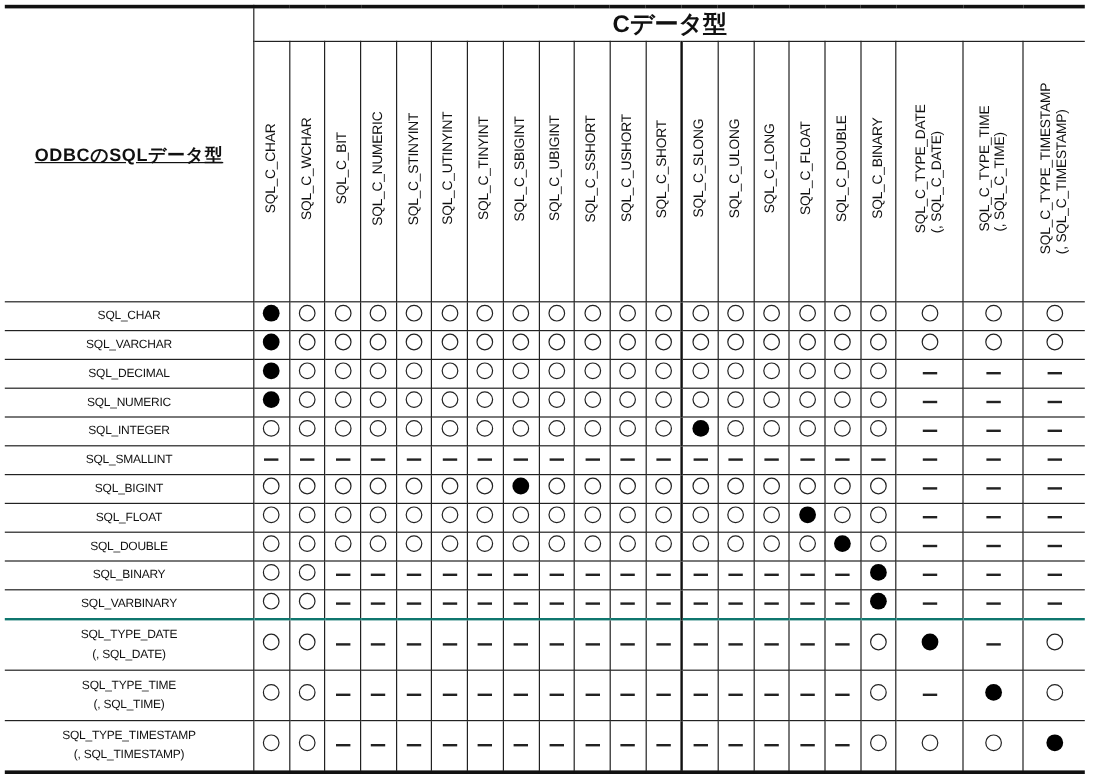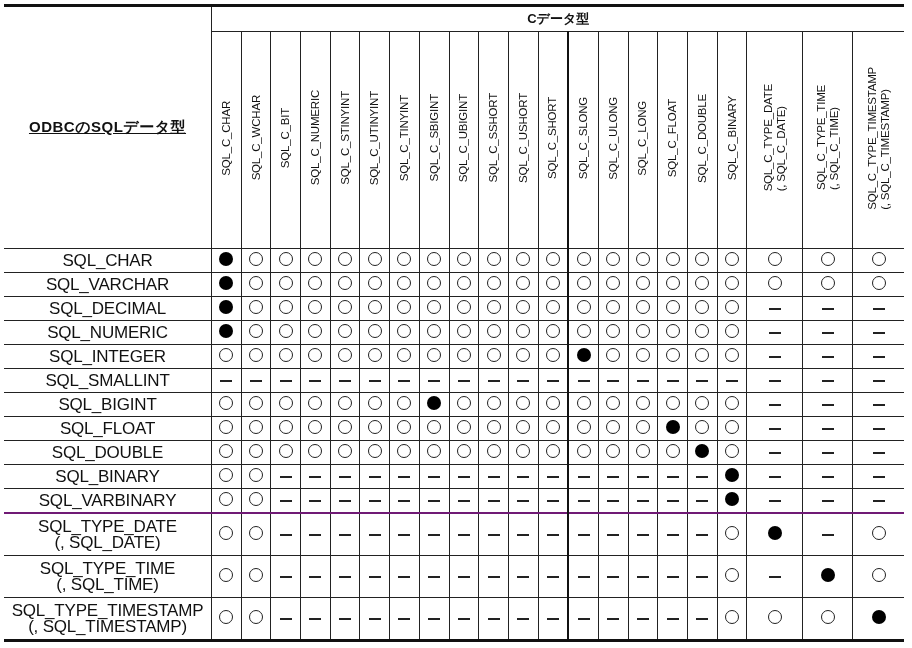--- a/index.html
+++ b/index.html
@@ -12,43 +12,43 @@
   }
   table.matrix td, table.matrix th {
     border: 1px solid #222; padding: 0; text-align: center; vertical-align: middle;
   }
   table.matrix tr > *:first-child { border-left: none; }
   table.matrix tr > *:last-child { border-right: none; }
   th.corner {
     width: 207px; font-weight: bold; font-size: 15px; text-align: left;
     padding-left: 10px; border-bottom: 1px solid #222; letter-spacing: 0.5px; text-decoration: underline;
   }
-  th.group { height: 24px; font-size: 13px; font-weight: bold; border-bottom: 2px solid #222; }
+  th.group { height: 24px; font-size: 20px; font-weight: bold; border-bottom: 2px solid #222; }
   th.vhead { height: 216px; vertical-align: bottom; padding-bottom: 4px; font-weight: normal; }
   th.vhead .vt {
     writing-mode: vertical-rl; transform: rotate(180deg);
     font-size: 11.5px; line-height: 13px; white-space: pre; display: inline-block; text-align: left;
     letter-spacing: -0.2px;
   }
   .narrow { width: 28.7px; }
   .wdate { width: 55px; }
   .wtime { width: 49px; }
   .wts { width: 51px; }
   .thick-left { border-left: 2px solid #111 !important; }
   td.rowlabel {
-    text-align: left; padding-left: 4px; font-size: 17px; line-height: 16px; white-space: pre;
+    text-align: left; padding-left: 4px; font-size: 10px; line-height: 16px; white-space: pre;
     letter-spacing: -0.2px;
   }
   tr.r1 td { height: 23px; }
   tr.r2 td { height: 41px; }
   .mark { display: inline-block; }
   .m-full { width: 14px; height: 14px; border-radius: 50%; background: #000; }
   .m-empty { width: 12px; height: 12px; border-radius: 50%; border: 1.3px solid #222; background: #fff; }
   .m-none { width: 12px; height: 1.6px; background: #222; vertical-align: middle; }
-  tr.sep-strong td { border-top: 2px solid #701a75; }
+  tr.sep-strong td { border-top: 2px solid #0f766e; }
 </style>
 </head>
 <body>
 
 <table class="matrix">
   <thead>
     <tr id="hdr-row-1">
       <th class="corner" rowspan="2">ODBCのSQLデータ型</th>
       <th class="group" colspan="21">Cデータ型</th>
     </tr>

